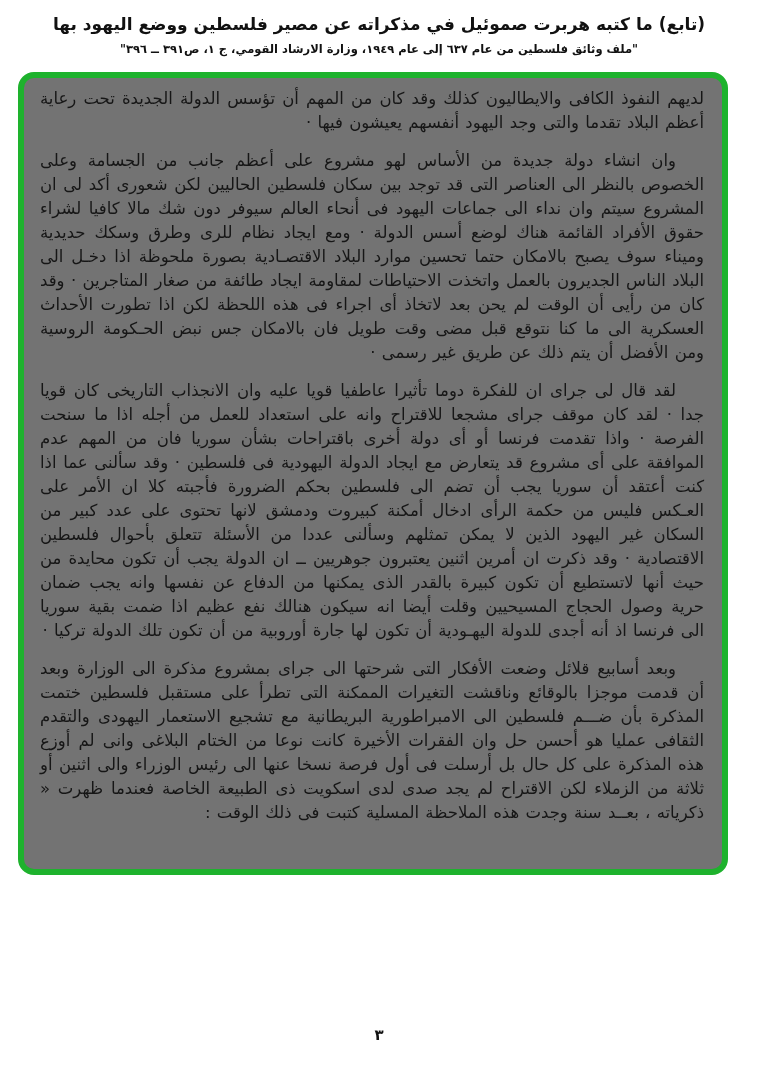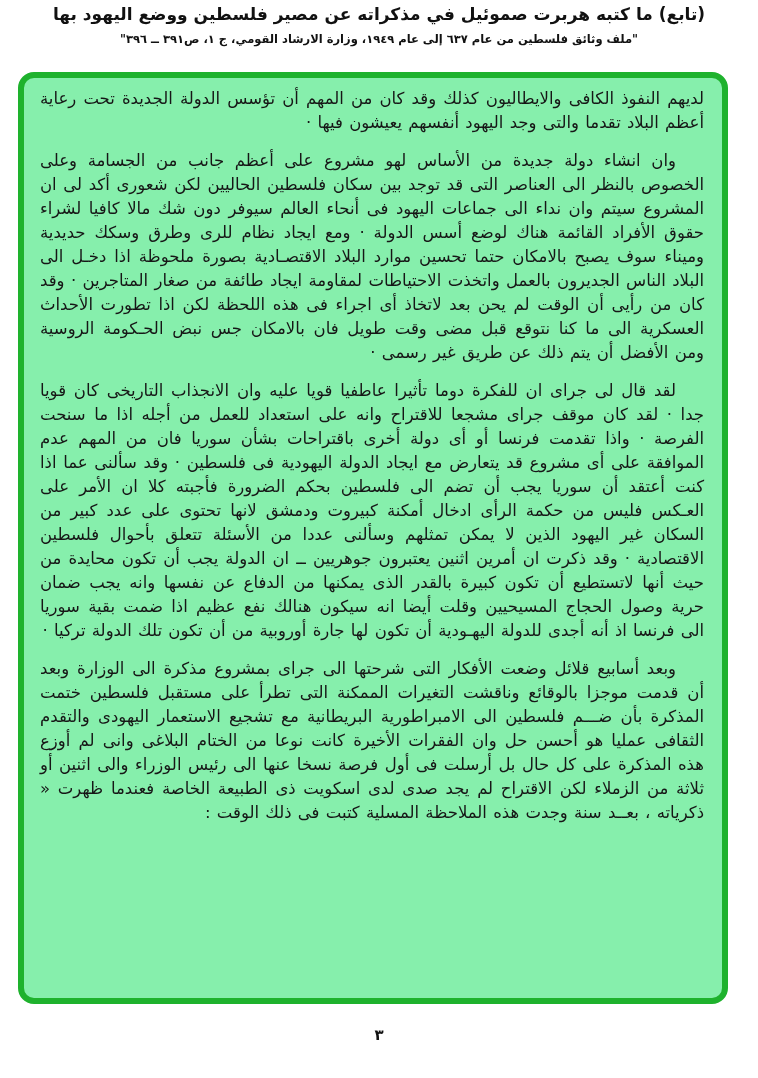--- a/index.html
+++ b/index.html
@@ -12,47 +12,47 @@
     width: 758px;
     height: 1078px;
     background: #ffffff;
     font-family: "DejaVu Sans", sans-serif;
     color: #1a1a1a;
     overflow: hidden;
     direction: rtl;
   }
   .header {
     text-align: center;
-    padding-top: 2px;
+    padding-top: 12px;
   }
   .doc-title {
     font-size: 17px;
     font-weight: bold;
     margin: 0;
     line-height: 24px;
     color: #111111;
   }
   .doc-subtitle {
     font-size: 11.5px;
     font-weight: bold;
     margin-top: 5px;
     line-height: 16px;
     color: #111111;
   }
   .text-frame {
     position: absolute;
     left: 18px;
     top: 72px;
     width: 710px;
-    height: 932px;
+    height: 803px;
     box-sizing: border-box;
     border: 6px solid #1eb22d;
     border-radius: 16px;
     padding: 9px 18px 18px 16px;
-    background: #86efac;
+    background: #737373;
     overflow: hidden;
   }
   .para {
     font-size: 16.5px;
     line-height: 24px;
     margin: 0 0 14px 0;
     text-align: justify;
     text-align-last: right;
     word-spacing: 1px;
     color: #161616;

